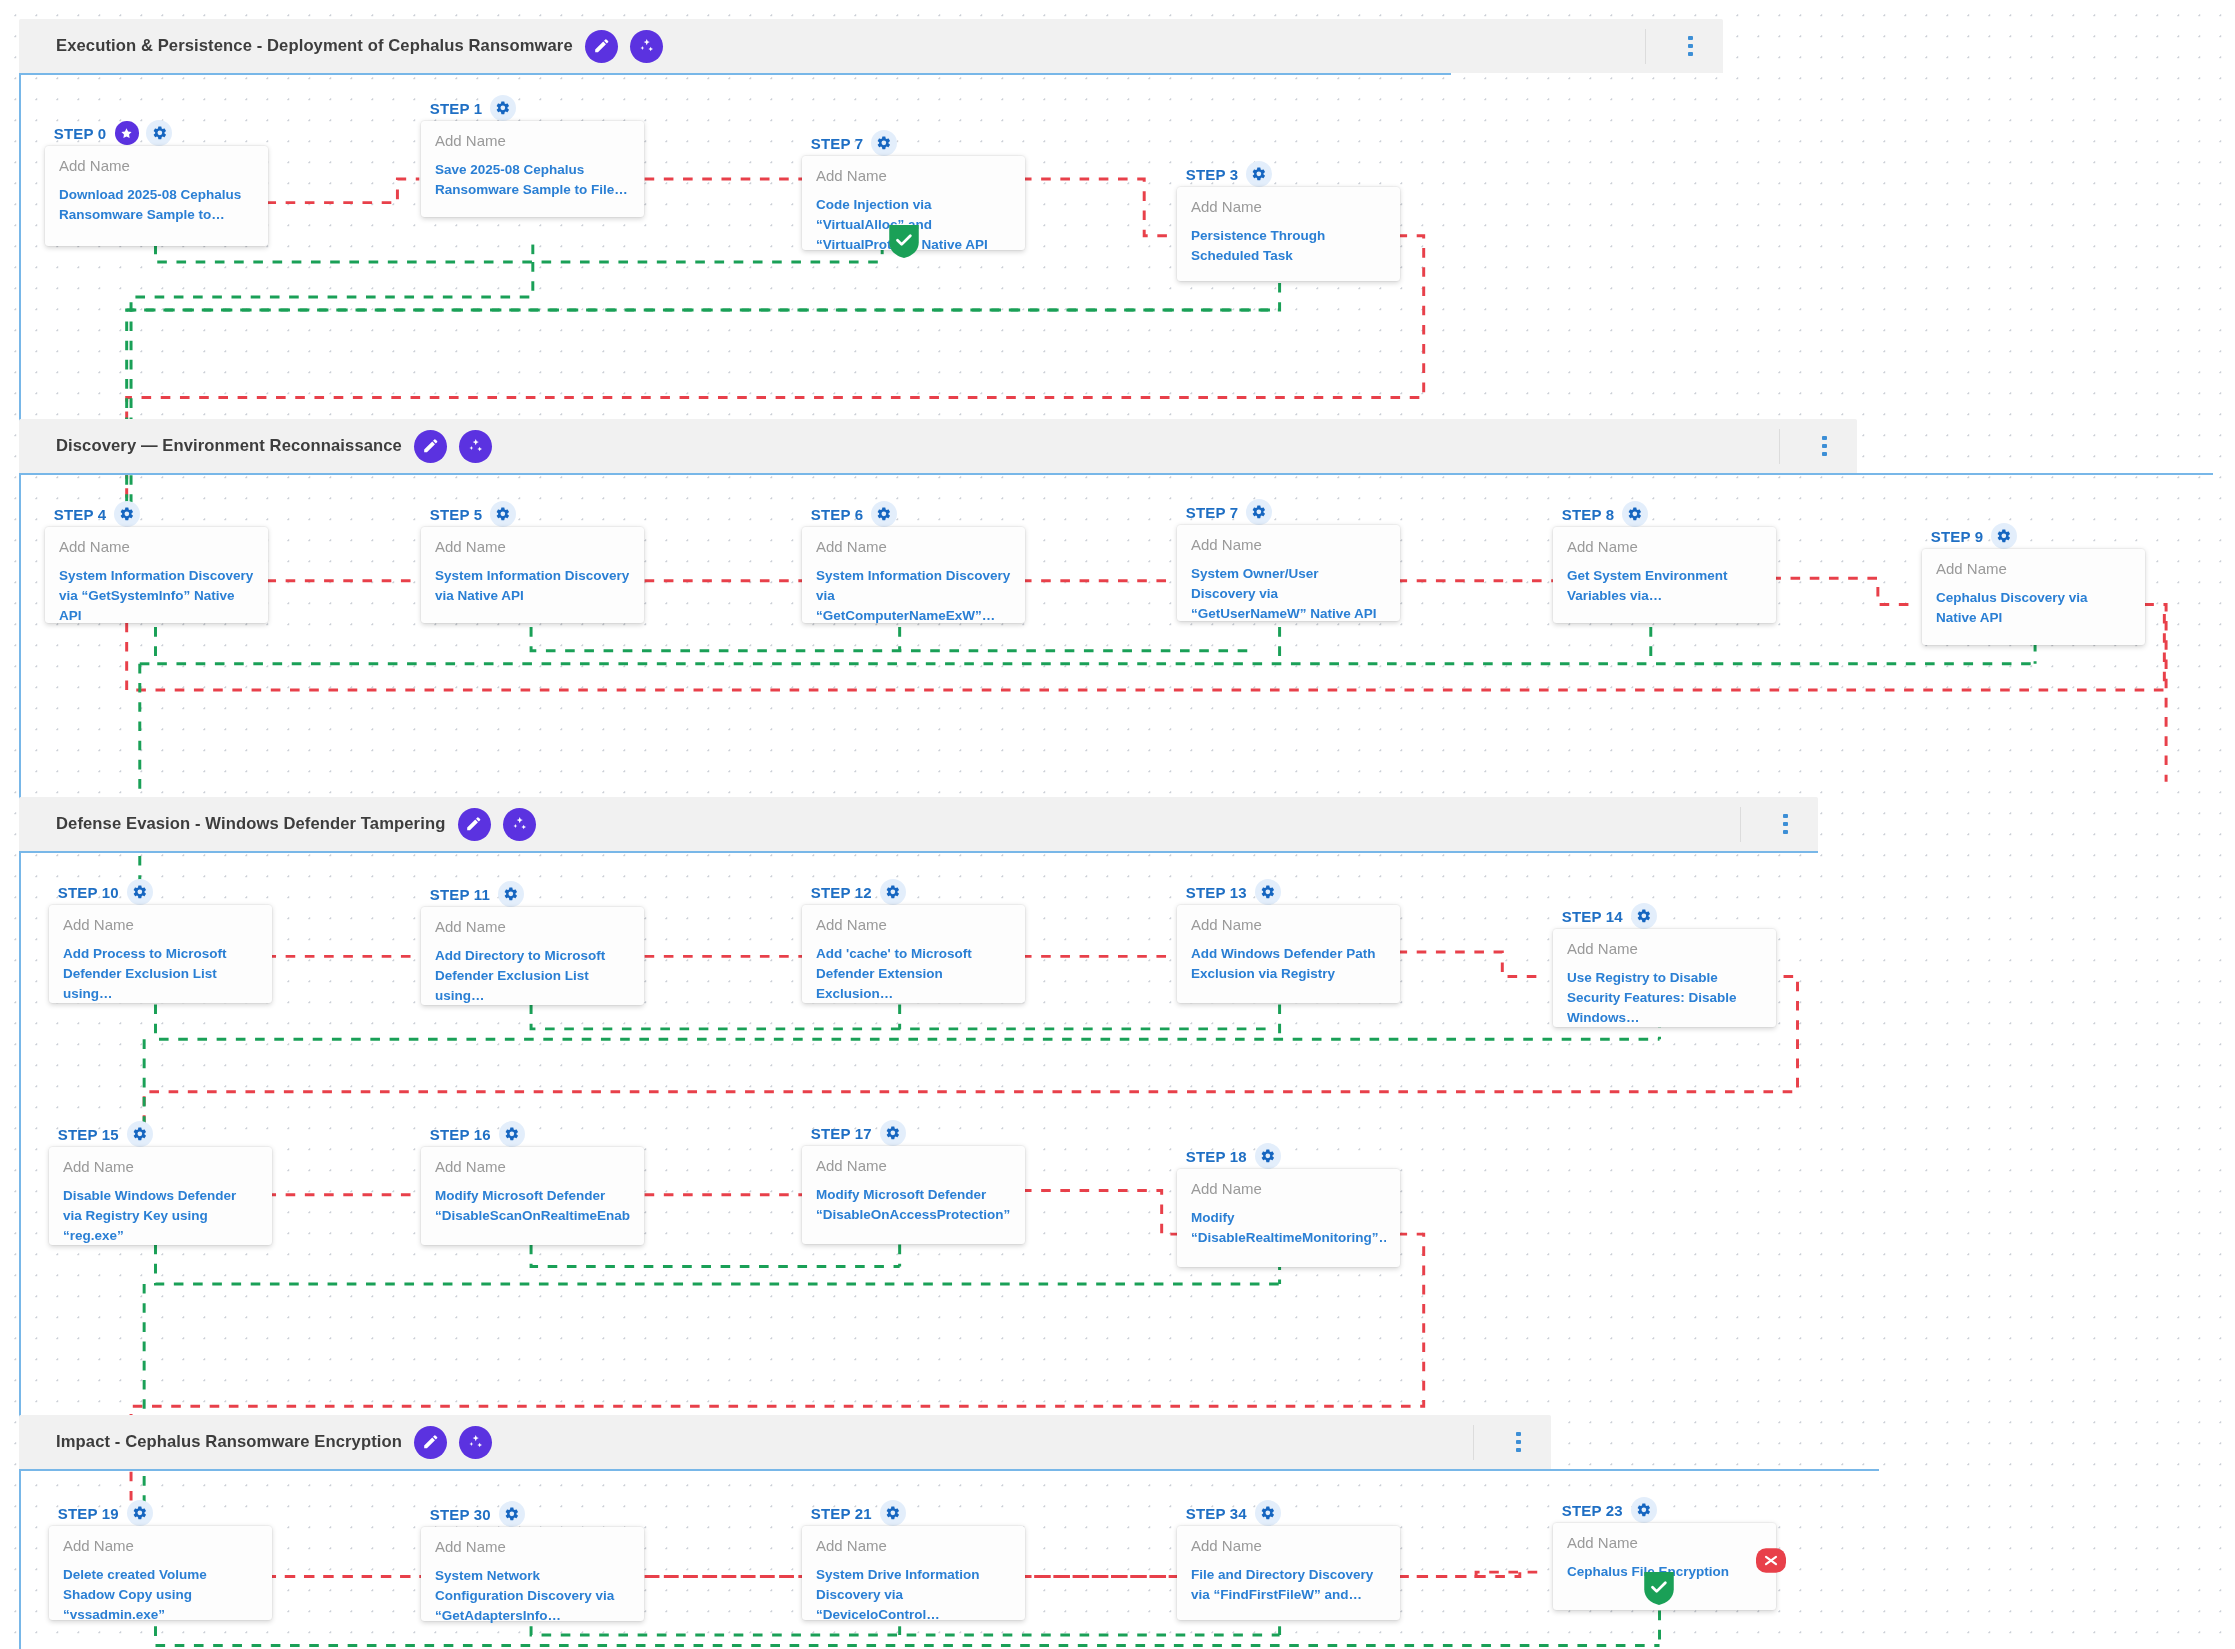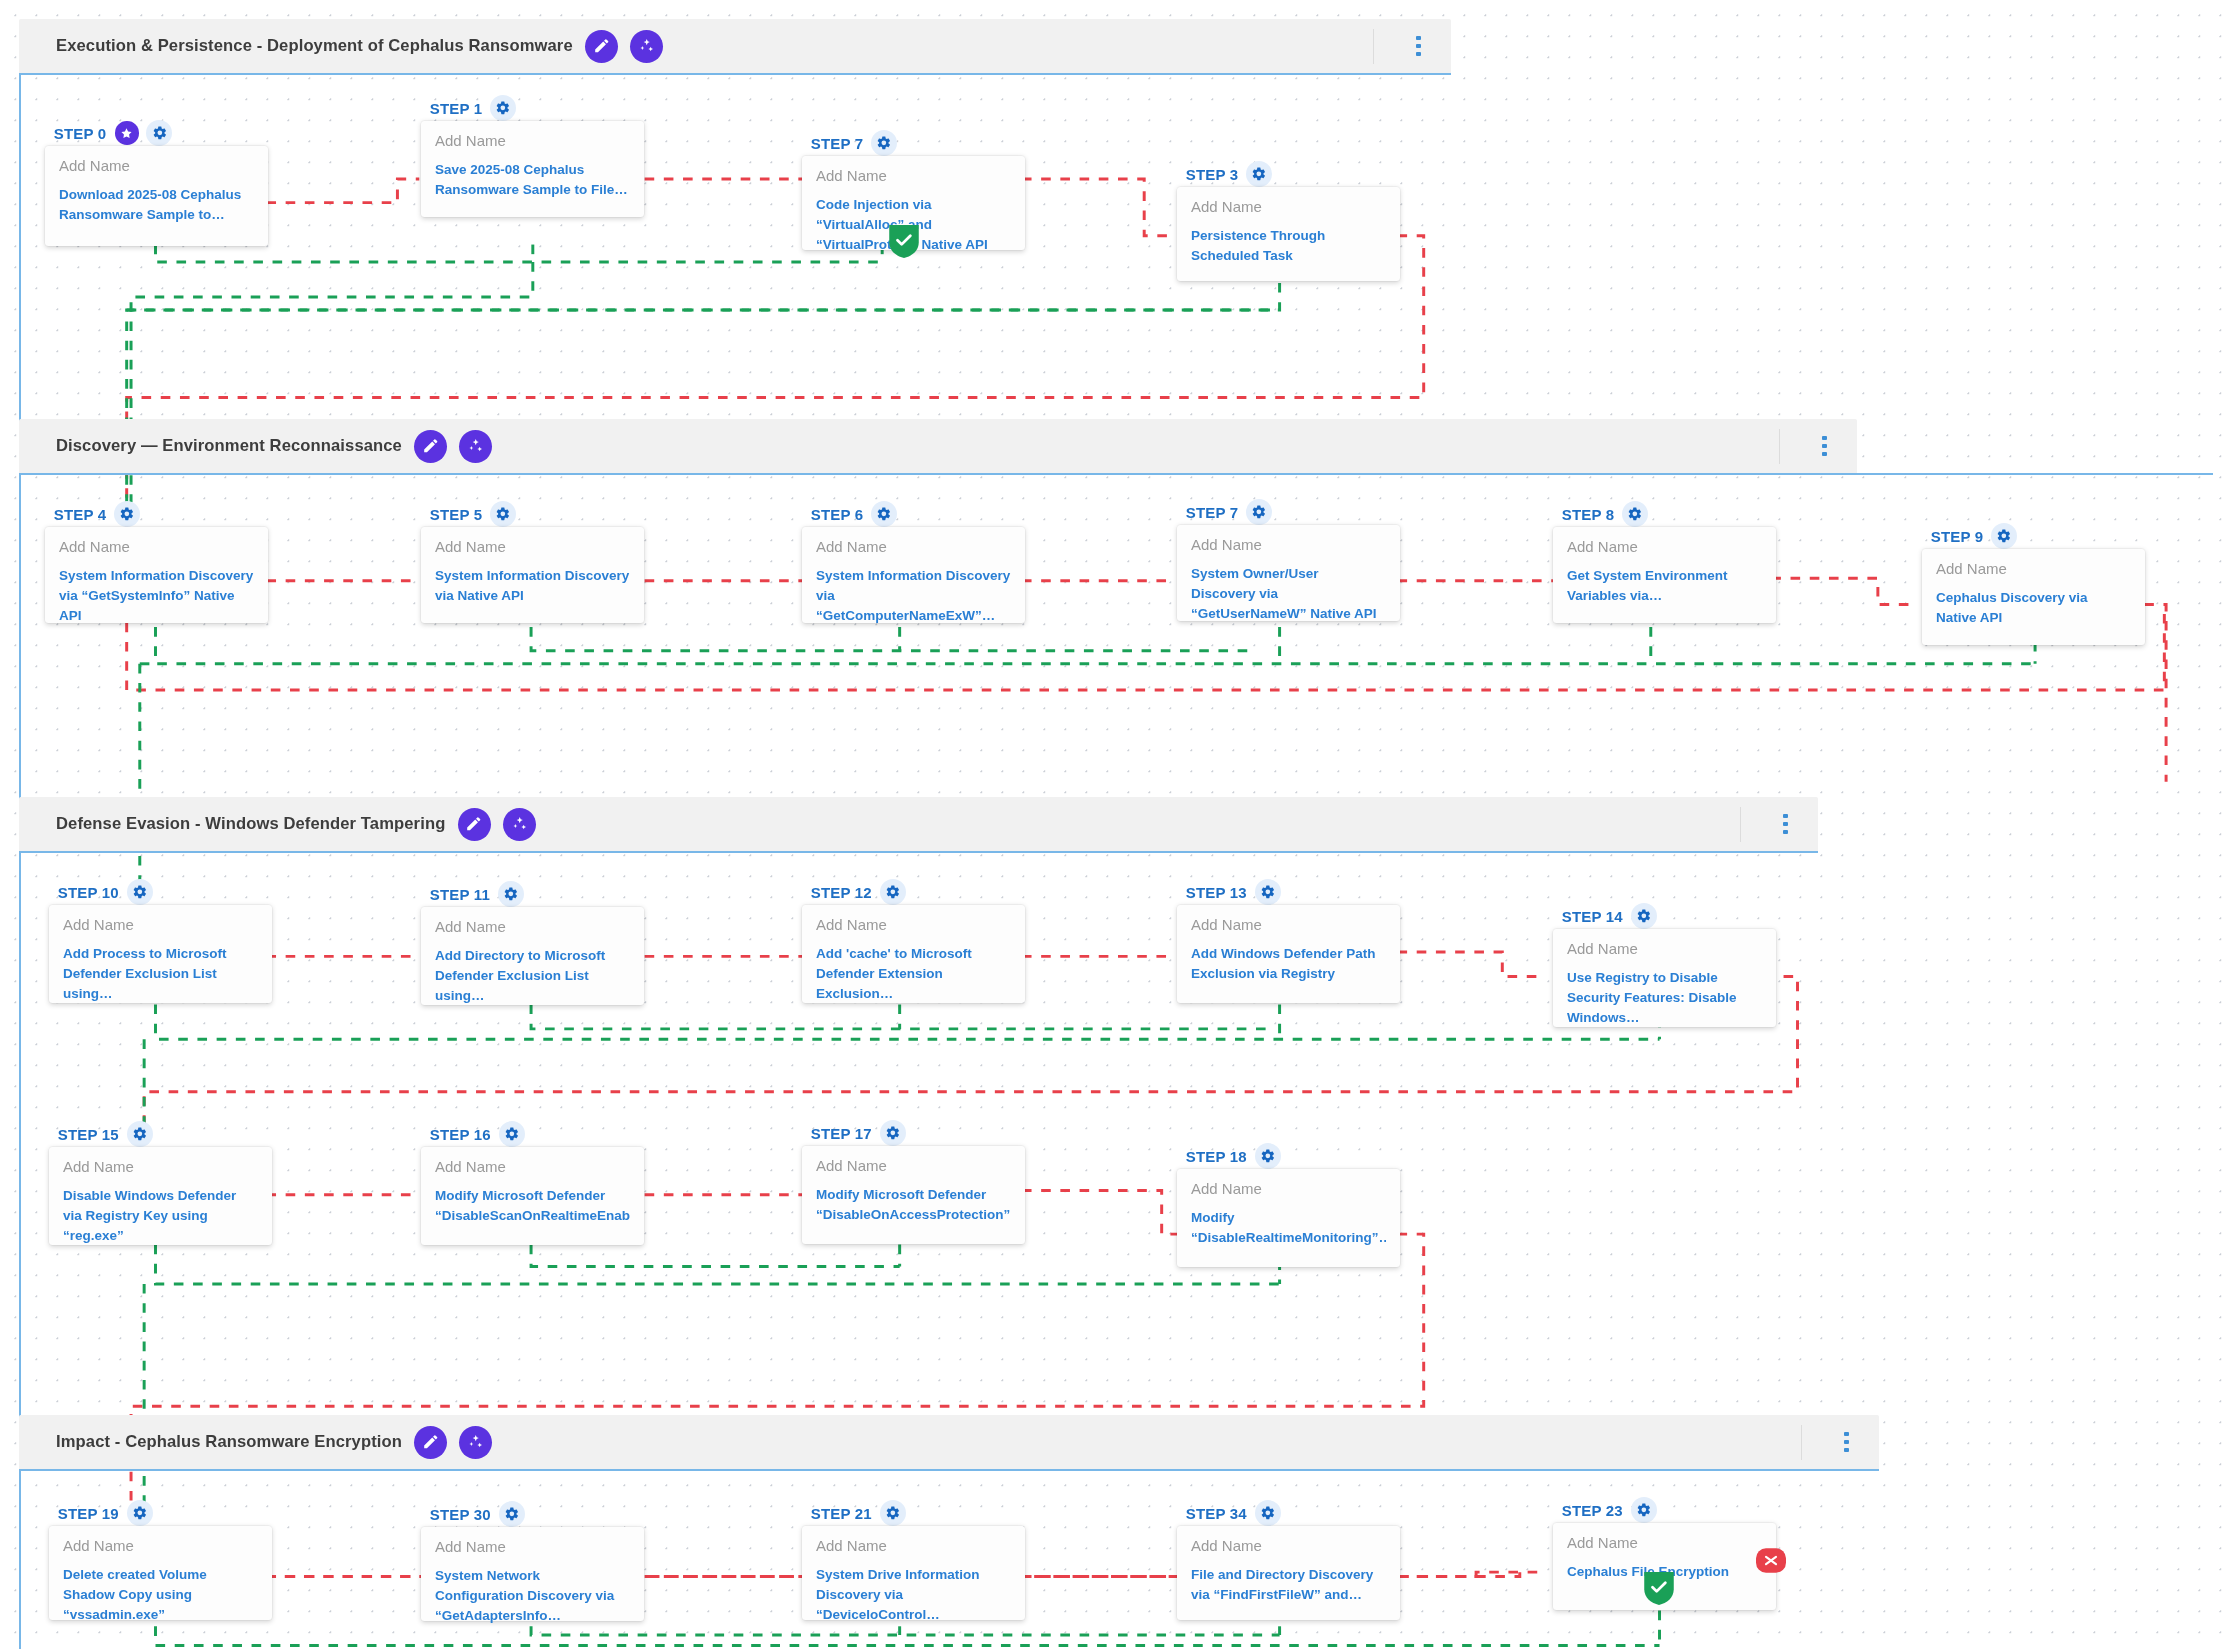--- a/index.html
+++ b/index.html
@@ -171,21 +171,21 @@
     <path d="M178,1862 L178,1884 L1900,1884"></path>
     <path d="M608,1862 L608,1872 L1465,1872"></path>
     <path d="M1030,1862 L1030,1872"></path>
     <path d="M1465,1862 L1465,1872"></path>
     <path d="M1900,1800 L1900,1884"></path>
   </g>
 </svg>
 
 <div class="layer" id="groups-layer">
     <div class="group" style="left: 19px; top: 19px; width: 1432px;">
-      <div class="group-header" style="width:1432px">
+      <div class="group-header" style="width:1704px">
         <span class="group-title">Execution &amp; Persistence - Deployment of Cephalus Ransomware</span>
         <span class="hdr-btn edit">
           <svg viewBox="0 0 24 24">
             <path d="M3 17.25V21h3.75L17.81 9.94l-3.75-3.75L3 17.25zM20.71 7.04a1 1 0 0 0 0-1.41l-2.34-2.34a1 1 0 0 0-1.41 0l-1.83 1.83 3.75 3.75 1.83-1.83z"></path>
           </svg>
         </span>
         <span class="hdr-btn magic">
           <svg viewBox="0 0 24 24">
             <path d="M12 2.8l1.25 2.95L16.2 7l-2.95 1.25L12 11.2l-1.25-2.95L7.8 7l2.95-1.25L12 2.8zM6 12.4l.8 1.9 1.9.8-1.9.8-.8 1.9-.8-1.9-1.9-.8 1.9-.8.8-1.9zM17.4 13.2l.95 2.25 2.25.95-2.25.95-.95 2.25-.95-2.25-2.25-.95 2.25-.95.95-2.25z"></path>
           </svg>
@@ -240,21 +240,21 @@
         <span class="hdr-divider"></span>
         <span class="kebab">
           <i></i>
           <i></i>
           <i></i>
         </span>
       </div>
       <div class="group-frame" style="top:54px;left:0;width:1799px;height:627px"></div>
     </div>
     <div class="group" style="left: 19px; top: 1415px; width: 1860px;">
-      <div class="group-header" style="width:1860px">
+      <div class="group-header" style="width:1532px">
         <span class="group-title">Impact - Cephalus Ransomware Encryption</span>
         <span class="hdr-btn edit">
           <svg viewBox="0 0 24 24">
             <path d="M3 17.25V21h3.75L17.81 9.94l-3.75-3.75L3 17.25zM20.71 7.04a1 1 0 0 0 0-1.41l-2.34-2.34a1 1 0 0 0-1.41 0l-1.83 1.83 3.75 3.75 1.83-1.83z"></path>
           </svg>
         </span>
         <span class="hdr-btn magic">
           <svg viewBox="0 0 24 24">
             <path d="M12 2.8l1.25 2.95L16.2 7l-2.95 1.25L12 11.2l-1.25-2.95L7.8 7l2.95-1.25L12 2.8zM6 12.4l.8 1.9 1.9.8-1.9.8-.8 1.9-.8-1.9-1.9-.8 1.9-.8.8-1.9zM17.4 13.2l.95 2.25 2.25.95-2.25.95-.95 2.25-.95-2.25-2.25-.95 2.25-.95.95-2.25z"></path>
           </svg>

